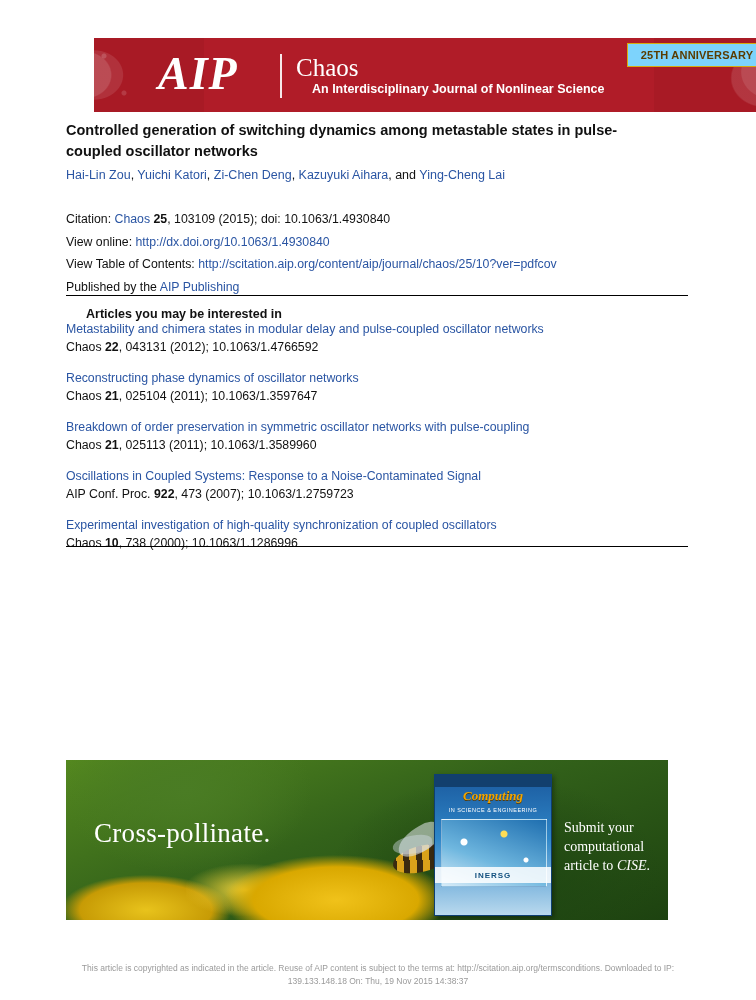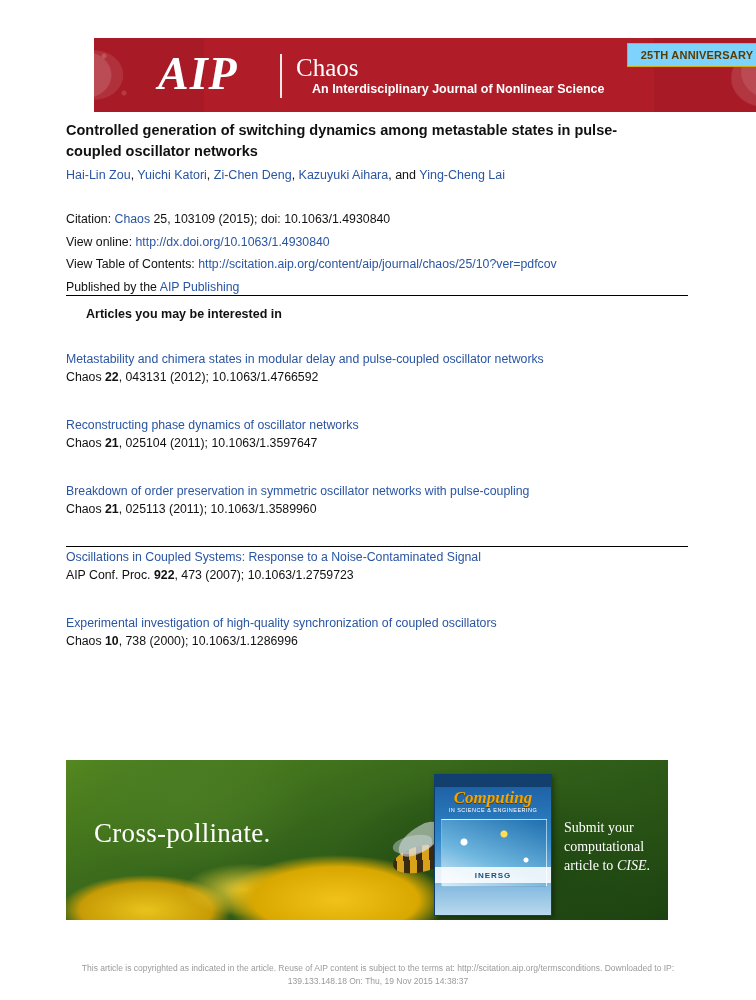--- a/index.html
+++ b/index.html
@@ -140,21 +140,21 @@
   .cite-block {
     position: absolute;
     left: 66px;
     top: 208px;
     width: 620px;
     font-size: 12.3px;
     line-height: 22.5px;
     color: #111111;
   }
   .cite-block .row { white-space: nowrap; }
-  .cite-block b { font-weight: normal; }
+  .cite-block b { font-weight: bold; }
 
   
   .rule {
     position: absolute;
     left: 66px;
     width: 622px;
     height: 1px;
     background: #000000;
   }
   .rule.top { top: 295px; }
@@ -174,21 +174,20 @@
     position: absolute;
     left: 66px;
     top: 320px;
     width: 620px;
   }
   .rel-item { margin-bottom: 13px; }
   .rel-item .t {
     font-size: 12.3px;
     line-height: 18px;
     color: #2a55a3;
-    margin-top: 30px;
   }
   .rel-item .m {
     font-size: 12.3px;
     line-height: 18px;
     color: #111111;
   }
 
   
   .ad {
     position: absolute;
@@ -284,21 +283,21 @@
     background: #123f6d;
   }
   .ad-mag .m-title {
     position: absolute;
     left: 4px; top: 13px;
     width: 108px;
     text-align: center;
     font-family: "Liberation Serif", serif;
     font-weight: bold;
     font-style: italic;
-    font-size: 17px;
+    font-size: 13px;
     color: #f2a500;
     text-shadow: 0 1px 0 #5b3b00;
   }
   .ad-mag .m-sub {
     position: absolute;
     left: 4px; top: 32px;
     width: 108px;
     text-align: center;
     font-size: 5.5px;
     letter-spacing: 0.5px;

